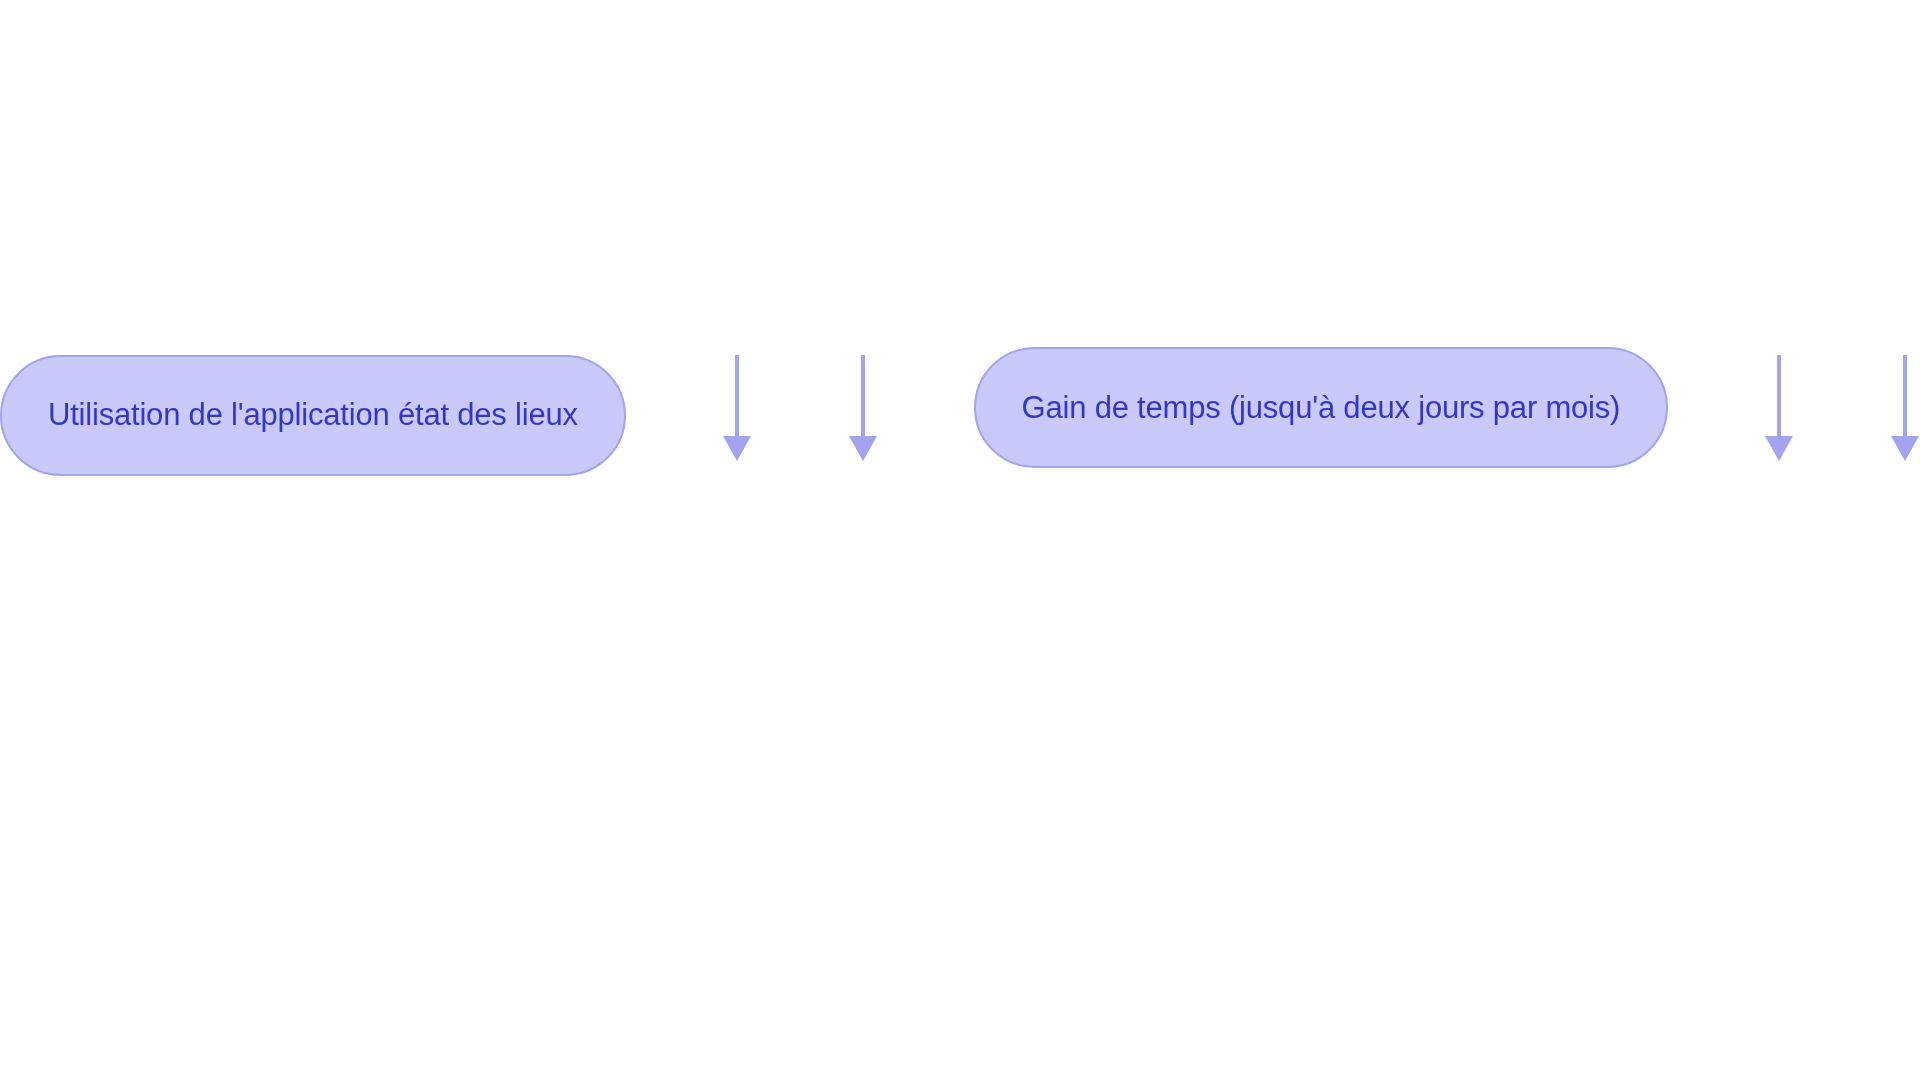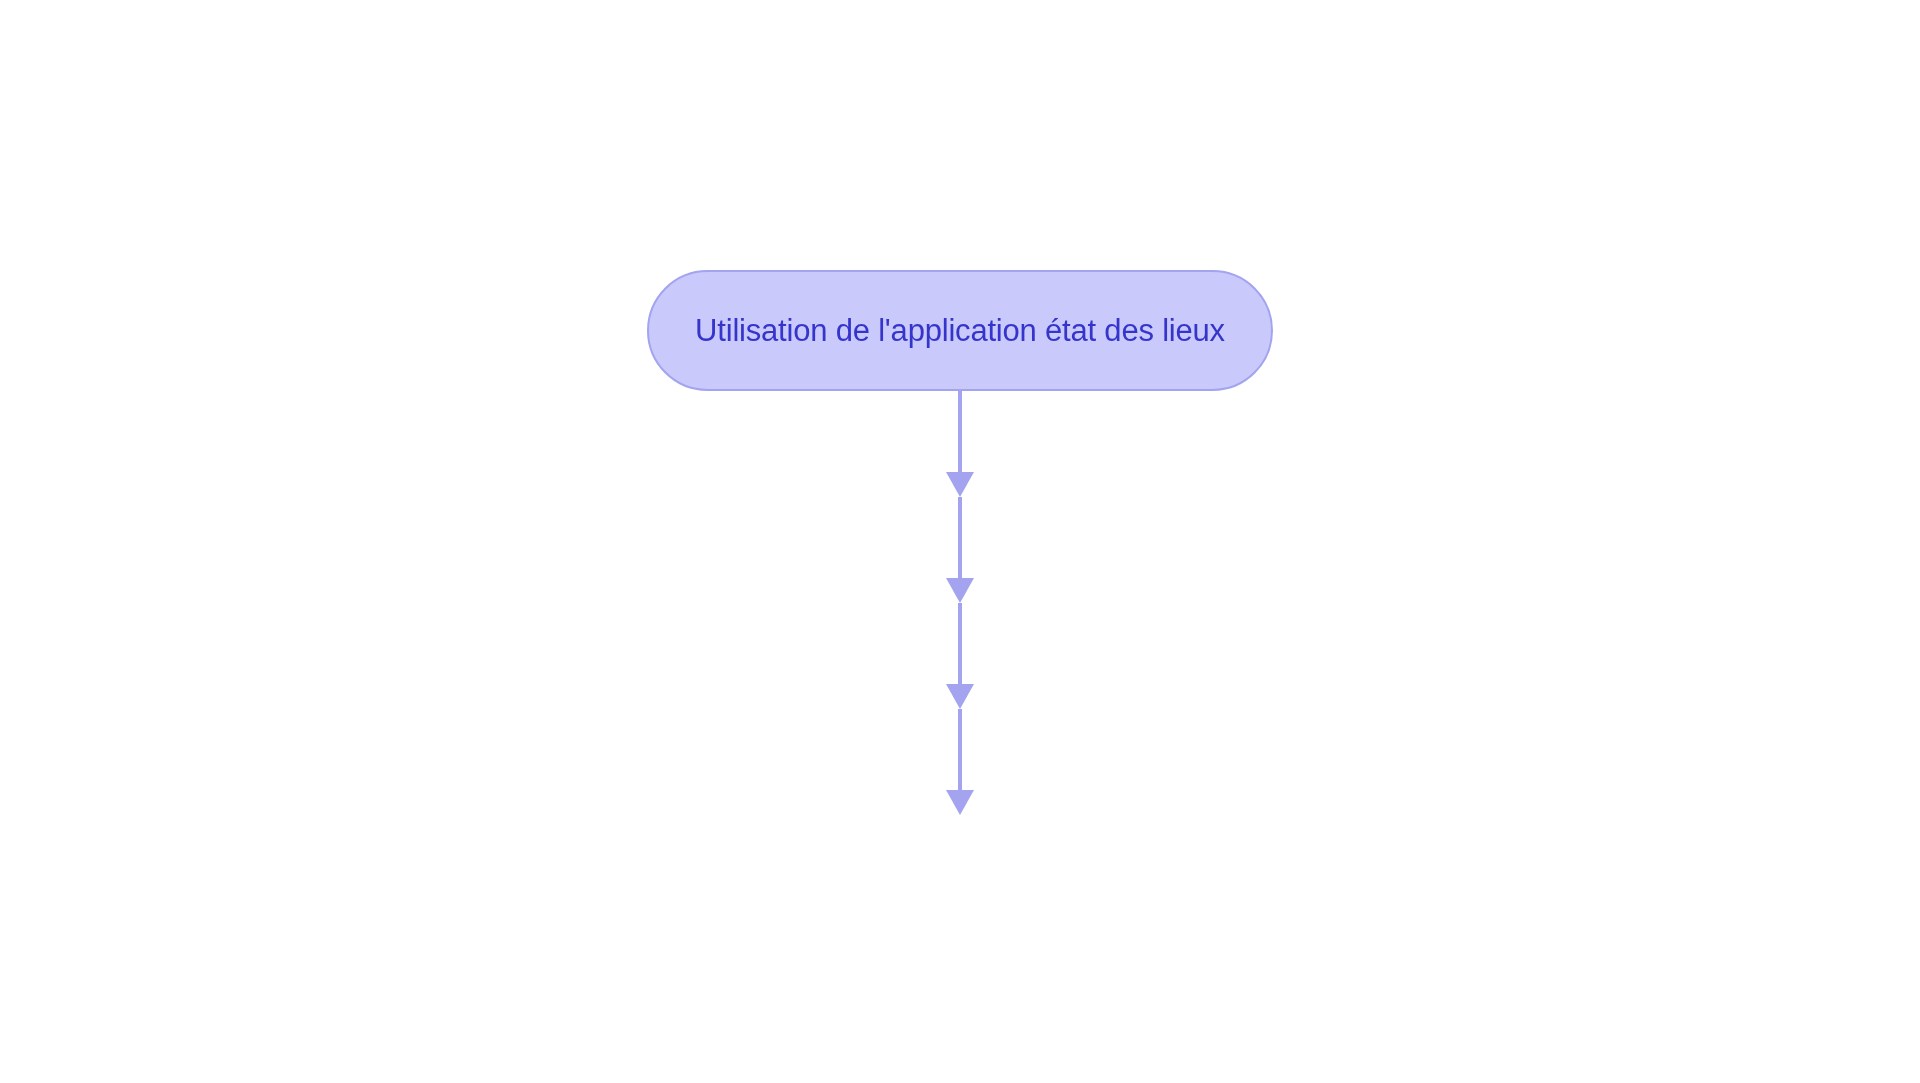--- a/index.html
+++ b/index.html
@@ -20,23 +20,23 @@
     height: 1083px;
     background: #ffffff;
   }
   .flow-column {
     position: absolute;
     left: 0;
     top: 0;
     width: 1920px;
     height: 815px;
     display: flex;
-    flex-direction: column;
+    flex-direction: row;
     align-items: center;
-    justify-content: flex-end;
+    justify-content: space-between;
   }
   .node {
     box-sizing: border-box;
     height: 121px;
     background: #c9c9fb;
     border: 2px solid #a3a3f0;
     border-radius: 61px;
     display: flex;
     align-items: center;
     justify-content: center;
@@ -90,20 +90,23 @@
       <div class="stem"></div>
       <div class="head"></div>
     </div>
 
 
     <div class="connector">
       <div class="stem"></div>
       <div class="head"></div>
     </div>
 
+    <div class="node node-3">
+      <span>Gain de temps (jusqu'à deux jours par mois)</span>
+    </div>
 
     <div class="connector">
       <div class="stem"></div>
       <div class="head"></div>
     </div>
 
 
     <div class="connector">
       <div class="stem"></div>
       <div class="head"></div>

